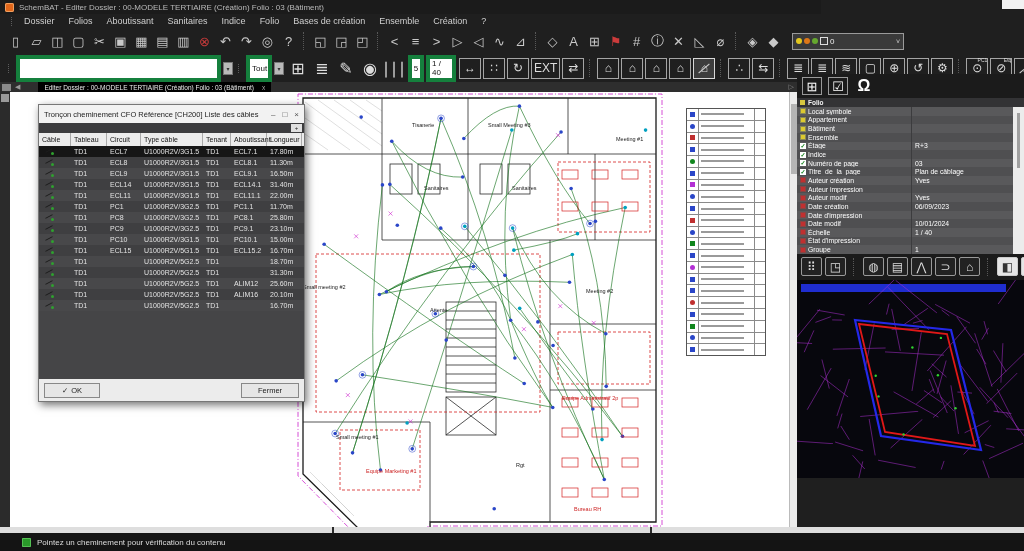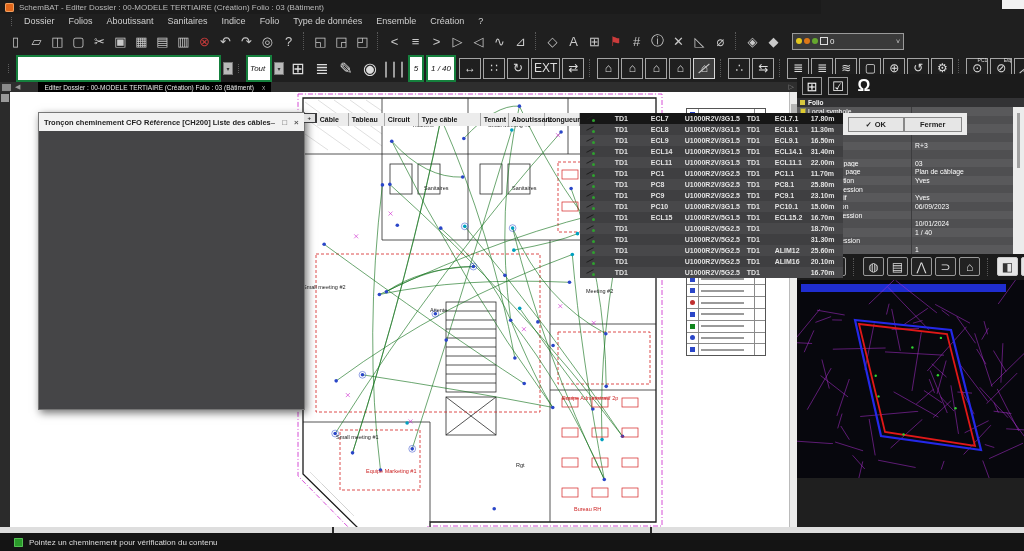--- a/index.html
+++ b/index.html
@@ -18,21 +18,21 @@
   #tb1{left:0;top:28px;width:1024px;height:26px;padding-left:5px;}
   #tb2{left:0;top:54px;width:1024px;height:28px;padding-left:5px;gap:2px;}
   .tbi{width:21px;height:21px;display:flex;align-items:center;justify-content:center;color:#c9c9c9;font-size:13px;flex:none;}
   .tbi .g{pointer-events:none;}
   .tbi.red .g{color:#cc3b3b;}
   .tbsep{width:2px;height:18px;border-left:1px dotted #585858;margin:0 4px;flex:none;}
   #layercombo{display:flex;align-items:center;gap:2px;height:15px;background:#3a3a3a;border:1px solid #9a9a9a;padding:0 3px;font-size:8px;color:#eee;margin-left:8px;width:104px;flex:none;}
   .dot{width:6px;height:6px;border-radius:50%;flex:none;}
   #layercombo .sq{width:6px;height:6px;border:1px solid #ddd;flex:none;}
   #layercombo .caret{margin-left:auto;color:#ccc;font-size:7px;}
-  .wfield{background:#fff;border:2px solid #15803d;color:#111;font-size:8px;height:27px;display:flex;align-items:center;padding:0 2px;box-sizing:border-box;flex:none;font-style:italic;}
+  .wfield{background:#fff;border:4px solid #15803d;color:#111;font-size:8px;height:27px;display:flex;align-items:center;padding:0 2px;box-sizing:border-box;flex:none;}
   #refinput{width:205px;font-family:"Liberation Sans",sans-serif;}
   .fbtn{width:10px;height:13px;background:#b9b9b9;border:1px solid #777;box-sizing:border-box;flex:none;display:flex;align-items:center;justify-content:center;font-size:6px;color:#333;}
   .tbi2{width:24px;height:24px;display:flex;align-items:center;justify-content:center;color:#ddd;font-size:16px;flex:none;}
   .tbx{min-width:22px;height:21px;border:1px solid #a5a5a5;display:flex;align-items:center;justify-content:center;color:#ddd;font-size:12px;margin:0 1px;padding:0 2px;box-sizing:border-box;position:relative;flex:none;}
   .tbx.active{background:#3d3d3d;border-color:#d8d8d8;}
   .mini-lbl{position:absolute;top:-1px;right:0;font-size:5px;color:#ddd;line-height:5px;}
   .crossed::after{content:"";position:absolute;left:3px;right:3px;top:50%;border-top:1px solid #c9c9c9;transform:rotate(-40deg);}
   
   #tabstrip{left:0;top:82px;width:797px;height:10px;background:#2e2e2e;display:flex;align-items:center;}
   #tab-minisq{width:9px;height:7px;background:#8a8a8a;margin-left:2px;flex:none;}
@@ -50,21 +50,21 @@
   
   #legend{position:absolute;left:676px;top:16px;width:80px;height:248px;border:1px solid #555;box-sizing:border-box;display:flex;flex-direction:column;background:#fff;}
   .lgrow{flex:1;display:flex;align-items:center;border-bottom:1px solid #8a8a8a;box-sizing:border-box;}
   .lgrow:last-child{border-bottom:none;}
   .lg-ic{width:11px;border-right:1px solid #8a8a8a;align-self:stretch;display:flex;align-items:center;justify-content:center;font-size:5px;}
   .lg-ic i{width:5px;height:5px;display:block;}
   .lg-tx{flex:1;padding:0 2px;}
   .lg-tx i{display:block;height:2px;background:#9a9a9a;width:85%;}
   .lg-n{width:10px;border-left:1px solid #8a8a8a;align-self:stretch;font-size:4.5px;color:#333;display:flex;align-items:center;justify-content:center;}
   
-  #dialog{left:38px;top:112px;width:267px;height:298px;background:#454547;border:1px solid #777;box-shadow:2px 3px 8px rgba(0,0,0,.55);display:flex;flex-direction:row;box-sizing:border-box;z-index:5;font-weight:bold;}
+  #dialog{left:38px;top:104px;width:267px;height:298px;background:#454547;border:1px solid #777;box-shadow:2px 3px 8px rgba(0,0,0,.55);display:flex;flex-direction:column;box-sizing:border-box;z-index:5;}
   #dlg-title{height:18px;background:#f2f2f2;display:flex;align-items:center;padding:0 5px;font-size:7.5px;color:#222;flex:none;}
   #dlg-title .btns{margin-left:auto;display:flex;gap:7px;color:#555;font-size:8px;}
   #dlg-strip{height:10px;background:#3c3c3e;flex:none;display:flex;justify-content:flex-end;align-items:center;padding-right:2px;}
   #dlg-strip .plus{width:11px;height:8px;background:#e0e0e0;color:#222;font-size:6px;line-height:8px;text-align:center;}
   #dlg-head{height:13px;background:#ececec;display:flex;font-size:7px;color:#111;flex:none;align-items:center;}
   #dlg-head .cell{border-right:1px solid #aaa;height:100%;display:flex;align-items:center;padding-left:3px;box-sizing:border-box;}
   #dlg-rows{flex:none;}
   .drow{height:11px;display:flex;align-items:center;font-size:7px;color:#e2e2e2;}
   .drow:nth-child(odd){background:#48484a;}
   .drow:nth-child(even){background:#3f3f41;}
@@ -101,41 +101,41 @@
   #pscroll{position:absolute;right:0;top:0;bottom:0;width:11px;background:#ececec;}
   #pscroll .thumb{width:3px;height:55px;background:#9f9f9f;margin:6px auto 0;}
   
   #b3toolbar{height:26px;background:#1b1b1b;display:flex;gap:3px;align-items:center;padding-left:4px;}
   .b3i{width:21px;height:19px;border:1px solid #999;border-radius:2px;background:#222;color:#ddd;display:flex;align-items:center;justify-content:center;font-size:12px;box-sizing:border-box;flex:none;}
   .b3i.lit{background:#e6e6e6;color:#333;border-color:#ccc;}
   #b3view{width:227px;height:198px;background:#07070d;overflow:hidden;}
   
   #hscroll{left:0;top:527px;width:1024px;height:6px;background:#dedede;}
   #hscroll .sep{position:absolute;top:0;width:2px;height:6px;background:#2a2a2a;}
-  #statusbar{left:0;top:533px;width:1024px;height:18px;background:#141414;display:flex;align-items:center;gap:6px;padding-left:14px;box-sizing:border-box;color:#dcdcdc;font-size:8px;}
+  #statusbar{left:0;top:533px;width:1024px;height:18px;background:#141414;display:flex;align-items:center;gap:6px;padding-left:22px;box-sizing:border-box;color:#dcdcdc;font-size:8px;}
   #status-ic{width:9px;height:9px;background:#2a9a2a;border-radius:1px;flex:none;box-shadow:inset 0 0 0 1px #55c055;}
 </style>
 </head>
 <body>
 
 <div id="titlebar" class="abs">
   <div id="appicon"></div>
   <span>SchemBAT - Editer  Dossier : 00-MODELE TERTIAIRE  (Création)  Folio : 03  (Bâtiment)</span>
 </div>
 <div id="corner-notch"></div>
 
 <div id="menubar" class="abs">
   <span class="grip"></span>
 <span class="menu-item">Dossier</span>
     <span class="menu-item">Folios</span>
     <span class="menu-item">Aboutissant</span>
     <span class="menu-item">Sanitaires</span>
     <span class="menu-item">Indice</span>
     <span class="menu-item">Folio</span>
-    <span class="menu-item">Type de données</span>
+    <span class="menu-item">Bases de création</span>
     <span class="menu-item">Ensemble</span>
     <span class="menu-item">Création</span>
     <span class="menu-item">?</span>
   </div>
 
 <div id="tb1" class="tb abs">
     <div class="tbi">
       <span class="g">▯</span>
     </div>
     <div class="tbi">

